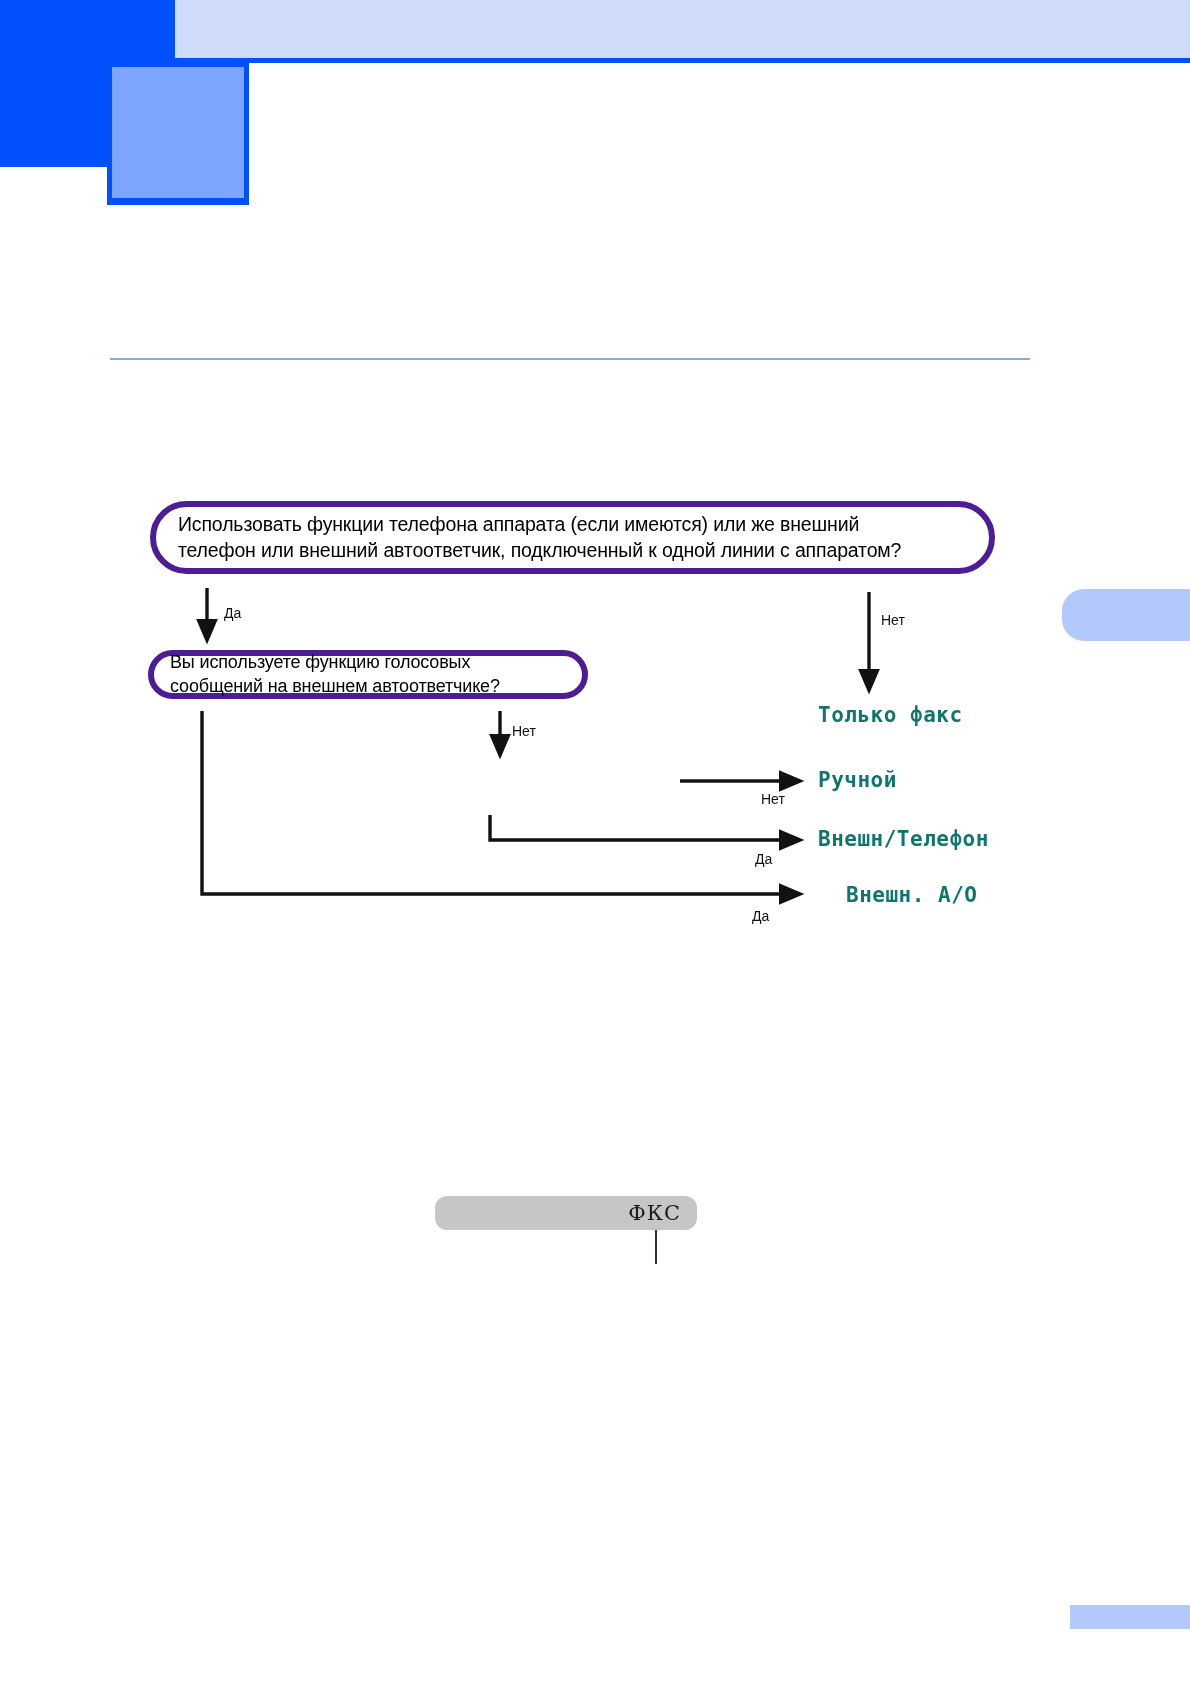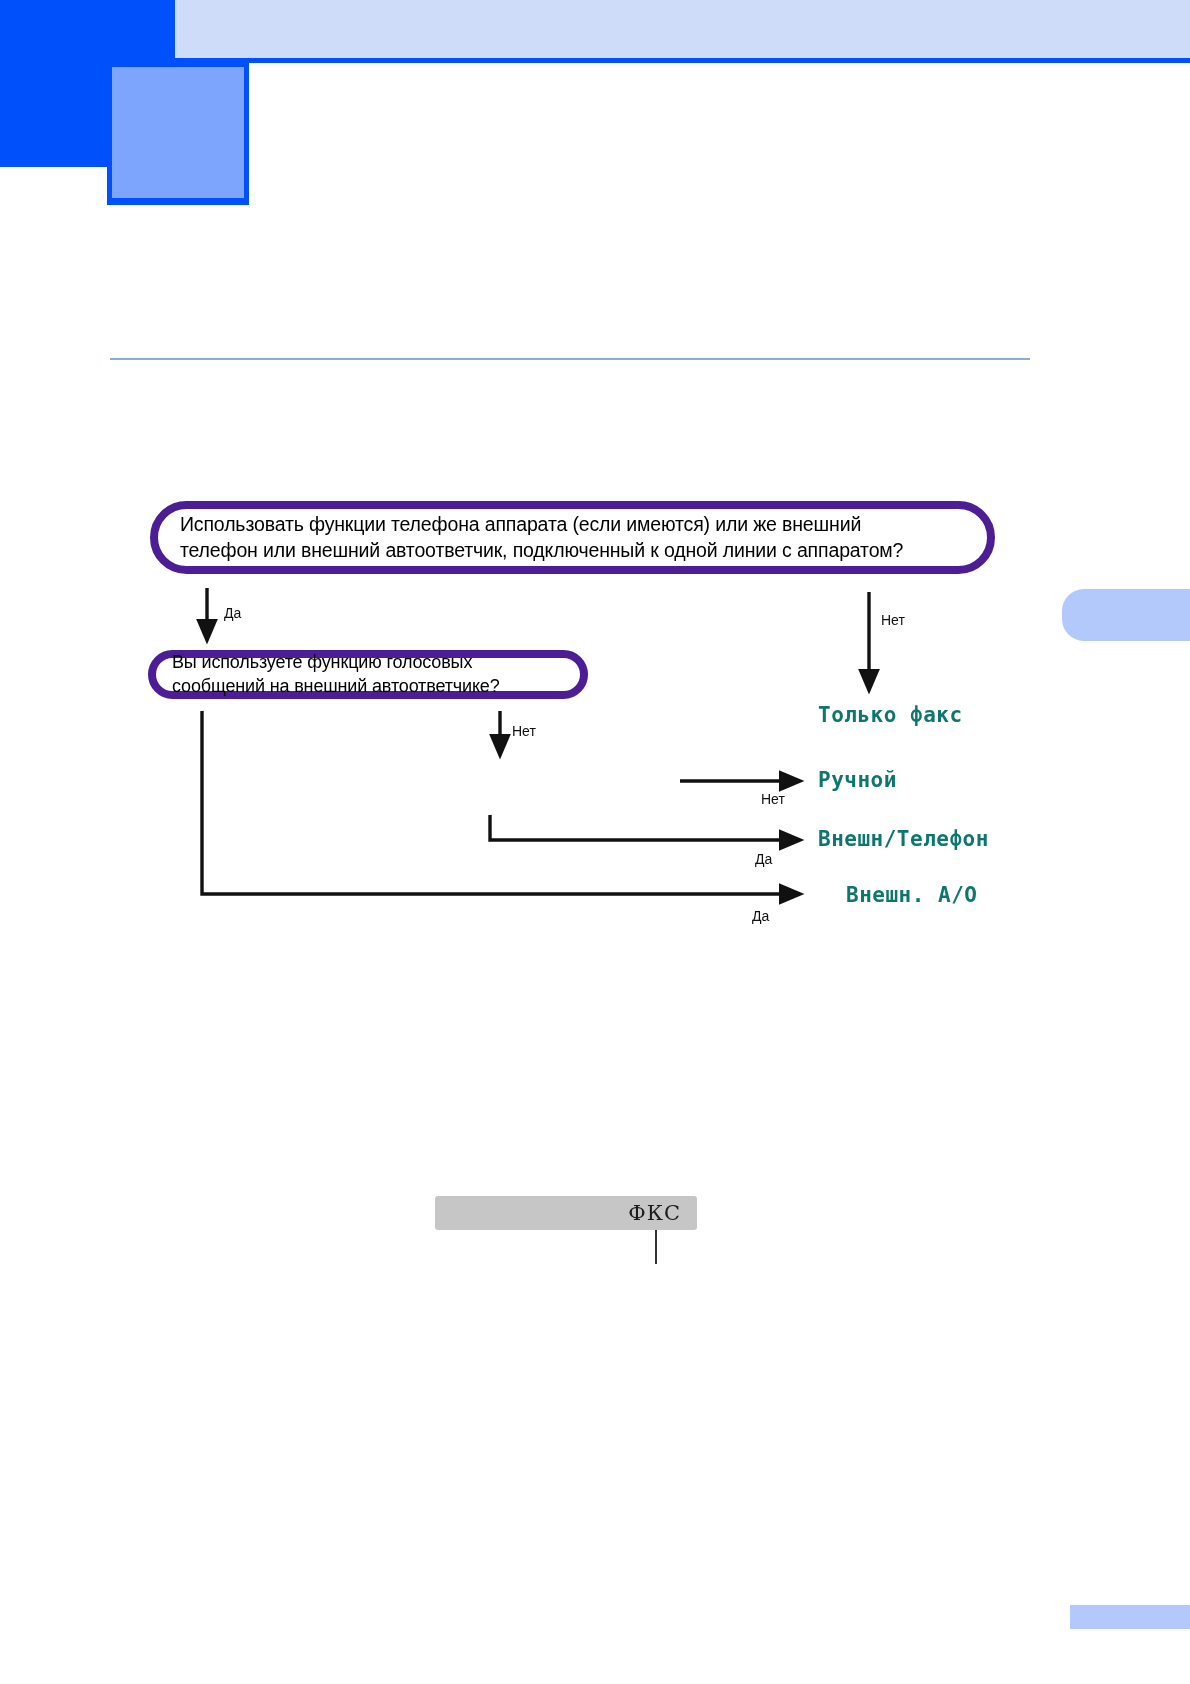--- a/index.html
+++ b/index.html
@@ -39,21 +39,21 @@
   
   .bottom-marker{
     position:absolute;left:1070px;top:1605px;width:120px;height:24px;background:#b3c8fb;
   }
 
   
   .flow{position:absolute;left:0;top:0;width:1190px;height:1684px;}
 
   .node{
     position:absolute;box-sizing:border-box;
-    border:8px solid #4c1d95;border-radius:999px;background:#ffffff;
+    border:6px solid #4c1d95;border-radius:999px;background:#ffffff;
     display:flex;align-items:center;
     color:#000;
   }
   .node .txt{
     display:block;padding:0 22px;line-height:1.30;
     font-size:19.5px;letter-spacing:-0.15px;white-space:pre-line;
   }
 
   #node-q1{left:150px;top:501px;width:845px;height:73px;}
   #node-q1 .txt{font-size:19.5px;}
@@ -85,21 +85,21 @@
   #lab-no3 {left:761px;top:791px;}
   #lab-yes2{left:755px;top:851px;}
   #lab-yes3{left:752px;top:908px;}
 
   
   .wires{position:absolute;left:0;top:0;width:1190px;height:1684px;}
 
   
   .lcd-bar{
     position:absolute;left:435px;top:1196px;width:262px;height:34px;
-    background:#c6c6c6;border-radius:3px;
+    background:#c6c6c6;border-radius:12px;
     display:flex;align-items:center;justify-content:flex-end;
   }
   .lcd-bar .lcd-txt{
     font-family:"DejaVu Serif", serif;font-size:21px;color:#1c1c1c;
     padding-right:16px;letter-spacing:1px;
   }
   .lcd-leader{
     position:absolute;left:655px;top:1230px;width:2px;height:34px;background:#333;
   }
 </style>
@@ -141,21 +141,21 @@
     </g>
   </svg>
 
   <div class="node" id="node-q1">
     <span class="txt">Использовать функции телефона аппарата (если имеются) или же внешний
 телефон или внешний автоответчик, подключенный к одной линии с аппаратом?</span>
   </div>
 
   <div class="node" id="node-q2">
     <span class="txt">Вы используете функцию голосовых
-сообщений на внешний автоответчике?</span>
+сообщений на внешнем автоответчике?</span>
   </div>
 
 
   <div class="outcome" id="out-faxonly">Только факс</div>
   <div class="outcome" id="out-manual">Ручной</div>
   <div class="outcome" id="out-faxtel">Внешн/Телефон</div>
   <div class="outcome" id="out-extad">Внешн. А/О</div>
 
   <div class="edgelab" id="lab-yes1">Да</div>
   <div class="edgelab" id="lab-no1">Нет</div>

